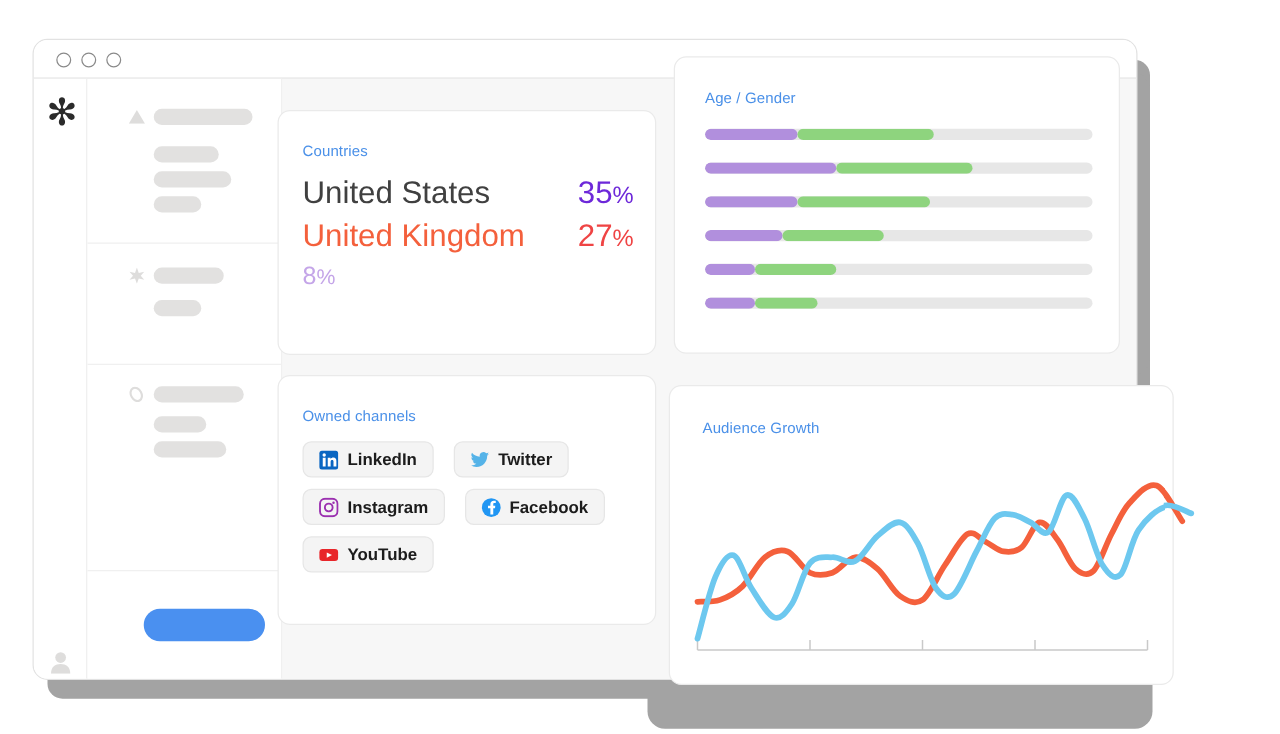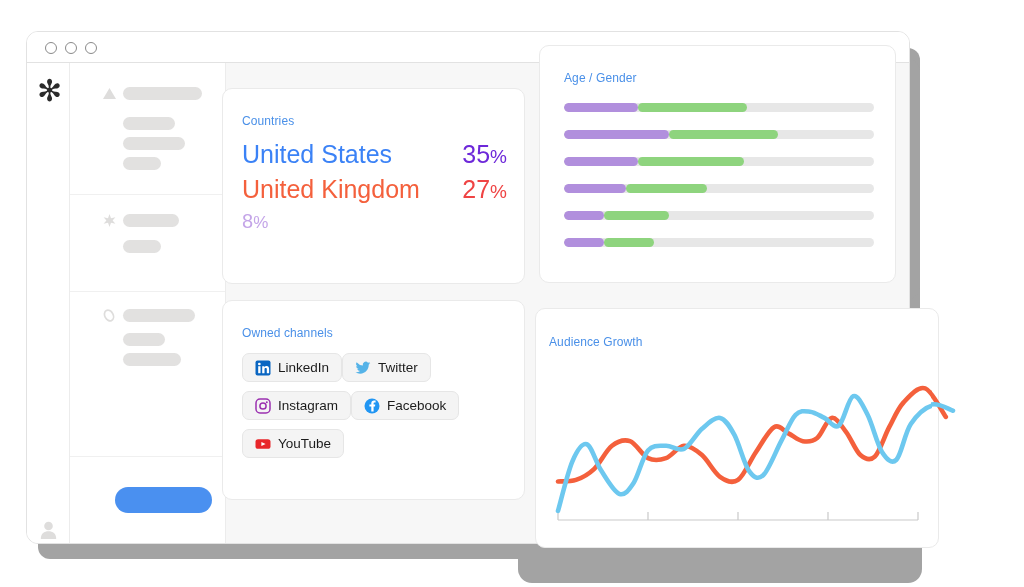--- a/index.html
+++ b/index.html
@@ -162,22 +162,23 @@
   .country-pct .sym { font-size: 19px; }
 
   
   #card-channels { left: 222px; top: 300px; width: 303px; height: 200px; padding-left: 25px; }
   #channels-title { left: 19px; top: 25px; }
   #channel-grid {
     position: absolute;
     left: 19px; top: 52px;
     display: flex;
     flex-wrap: wrap;
-    gap: 9px 0;
+    gap: 9px 16px;
     width: 270px;
+    font-weight: bold;
   }
   .chip {
     display: inline-flex;
     align-items: center;
     gap: 7px;
     height: 29px;
     padding: 0 12px;
     background: #f4f4f4;
     border: 1px solid #e6e6e6;
     border-radius: 7px;
@@ -207,21 +208,21 @@
   .bar-seg {
     position: absolute;
     top: 0; height: 9px;
     border-radius: 5px;
   }
   .bar-male   { left: 0; background: #b18fdd; }
   .bar-female { background: #8ed47e; }
 
   
   #card-growth { left: 535px; top: 308px; width: 404px; height: 240px; }
-  #growth-title { left: 13px; top: 26px; }
+  #growth-title { left: 26px; top: 26px; }
   #growth-plot {
     position: absolute;
     left: 0; top: 0;
     width: 404px; height: 240px;
     overflow: visible;
   }
   
   #growth-spill {
     position: absolute;
     left: 535px; top: 308px;
@@ -291,21 +292,21 @@
     </div>
 
     <div id="content"></div>
   </div>
 
   <div class="card" id="card-countries">
     <div class="card-title" id="countries-title">Countries</div>
     <div id="countries-list">
 
       <div class="country-row">
-        <span class="country-name" style="color:#3b82f6">United States</span>
+        <span class="country-name" style="color:#404040">United States</span>
         <span class="country-pct" style="color:#6d28d9"><span>35</span><span class="sym">%</span></span>
       </div>
 
       <div class="country-row">
         <span class="country-name" style="color:#f4603c">United Kingdom</span>
         <span class="country-pct" style="color:#ef4444"><span>27</span><span class="sym">%</span></span>
       </div>
 
       <div class="country-row">
         <span class="country-pct" style="color:#c4a5e8;font-size:20px"><span>8</span><span class="sym" style="font-size:17px">%</span></span>

